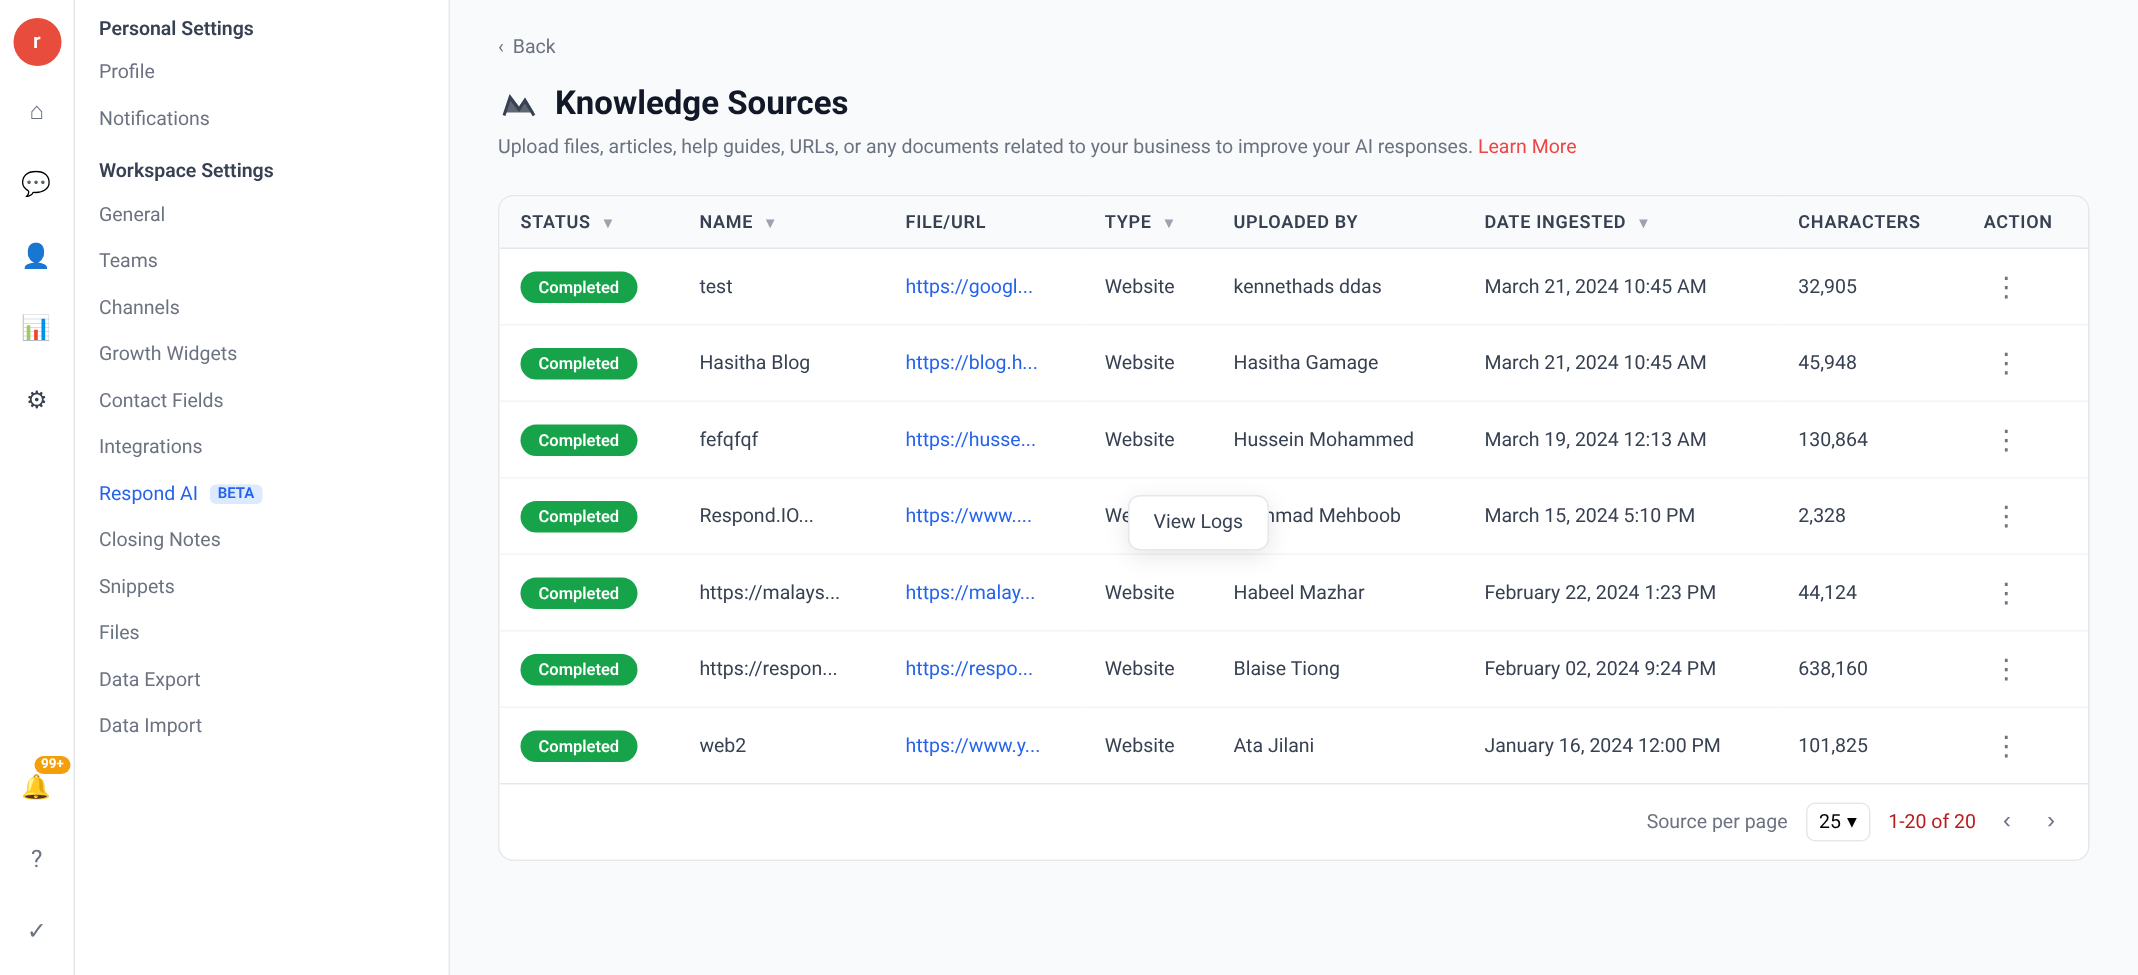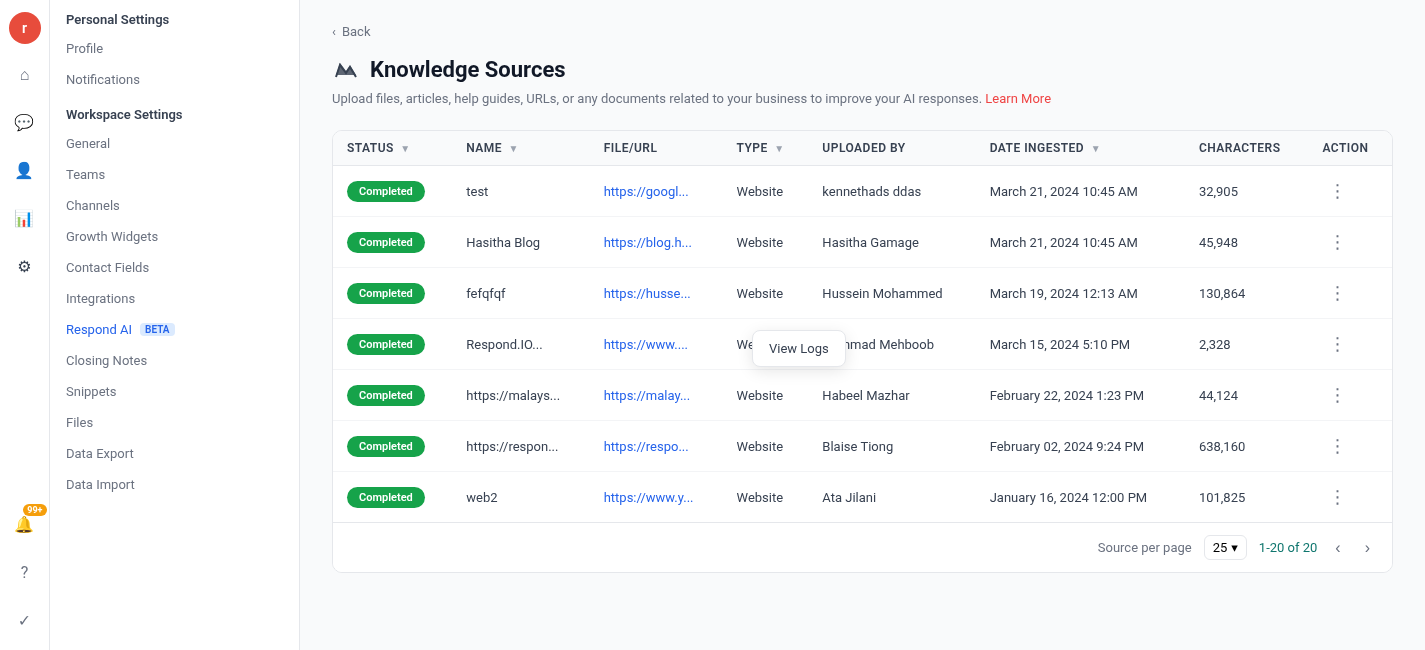--- a/index.html
+++ b/index.html
@@ -45,21 +45,21 @@
     tbody td { padding: 12px 14px; color: #374151; vertical-align: middle; }
     .status-badge { display: inline-flex; align-items: center; background: #16a34a; color: white; font-size: 11px; font-weight: 600; padding: 4px 12px; border-radius: 20px; }
     .url-link { color: #2563eb; text-decoration: none; font-size: 13px; }
     .action-btn { background: none; border: none; cursor: pointer; color: #6b7280; font-size: 18px; padding: 2px 6px; }
     .sort-icon { color: #9ca3af; font-size: 10px; margin-left: 3px; }
 
     
     .pagination { display: flex; align-items: center; justify-content: flex-end; padding: 12px 16px; gap: 12px; background: #fff; border-top: 1px solid #e5e7eb; }
     .pagination-label { color: #6b7280; font-size: 13px; }
     .pagination-select { display: flex; align-items: center; gap: 4px; border: 1px solid #e5e7eb; border-radius: 6px; padding: 4px 8px; font-size: 13px; cursor: pointer; }
-    .pagination-info { color: #0f766e; font-size: 13px; }
+    .pagination-info { color: #b91c1c; font-size: 13px; }
     .pagination-arrow { background: none; border: none; cursor: pointer; color: #6b7280; font-size: 16px; padding: 2px 6px; }
 
     
     .view-logs-popup { position: absolute; top: 200px; left: 420px; background: white; border: 1px solid #e5e7eb; border-radius: 8px; padding: 10px 16px; box-shadow: 0 4px 16px rgba(0,0,0,0.1); font-size: 13px; color: #374151; z-index: 10; white-space: nowrap; }
 
     .table-header-left { display: flex; align-items: center; }
   </style>
 </head>
 <body>
 

